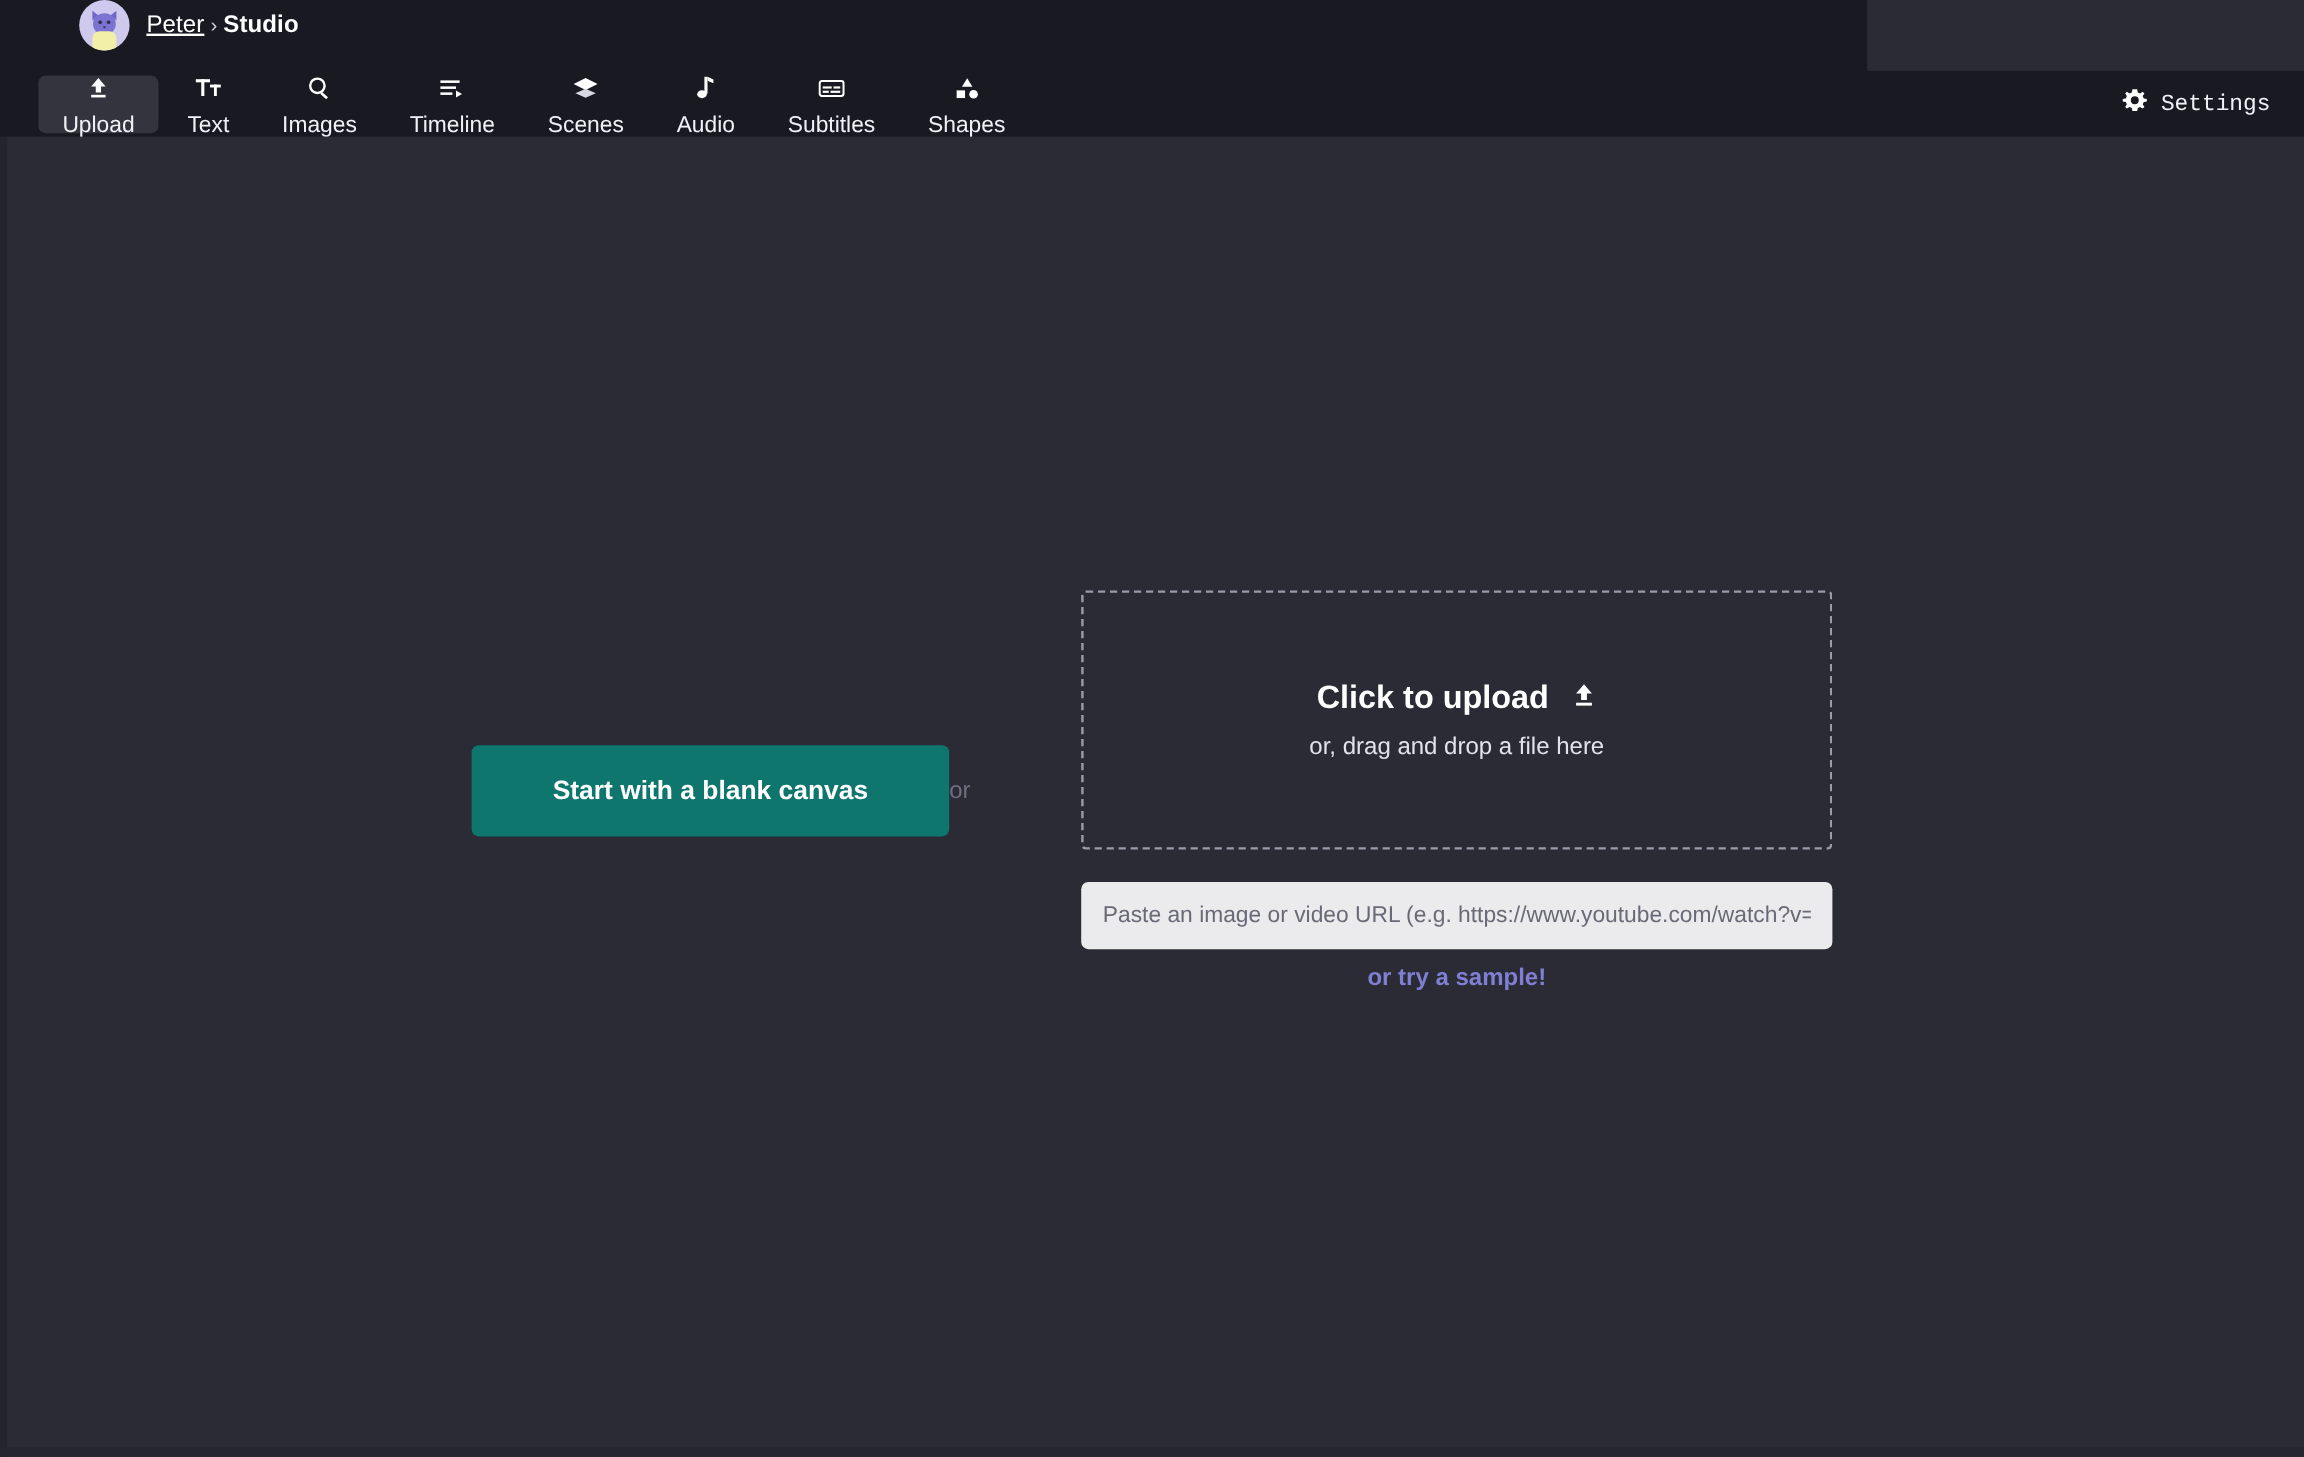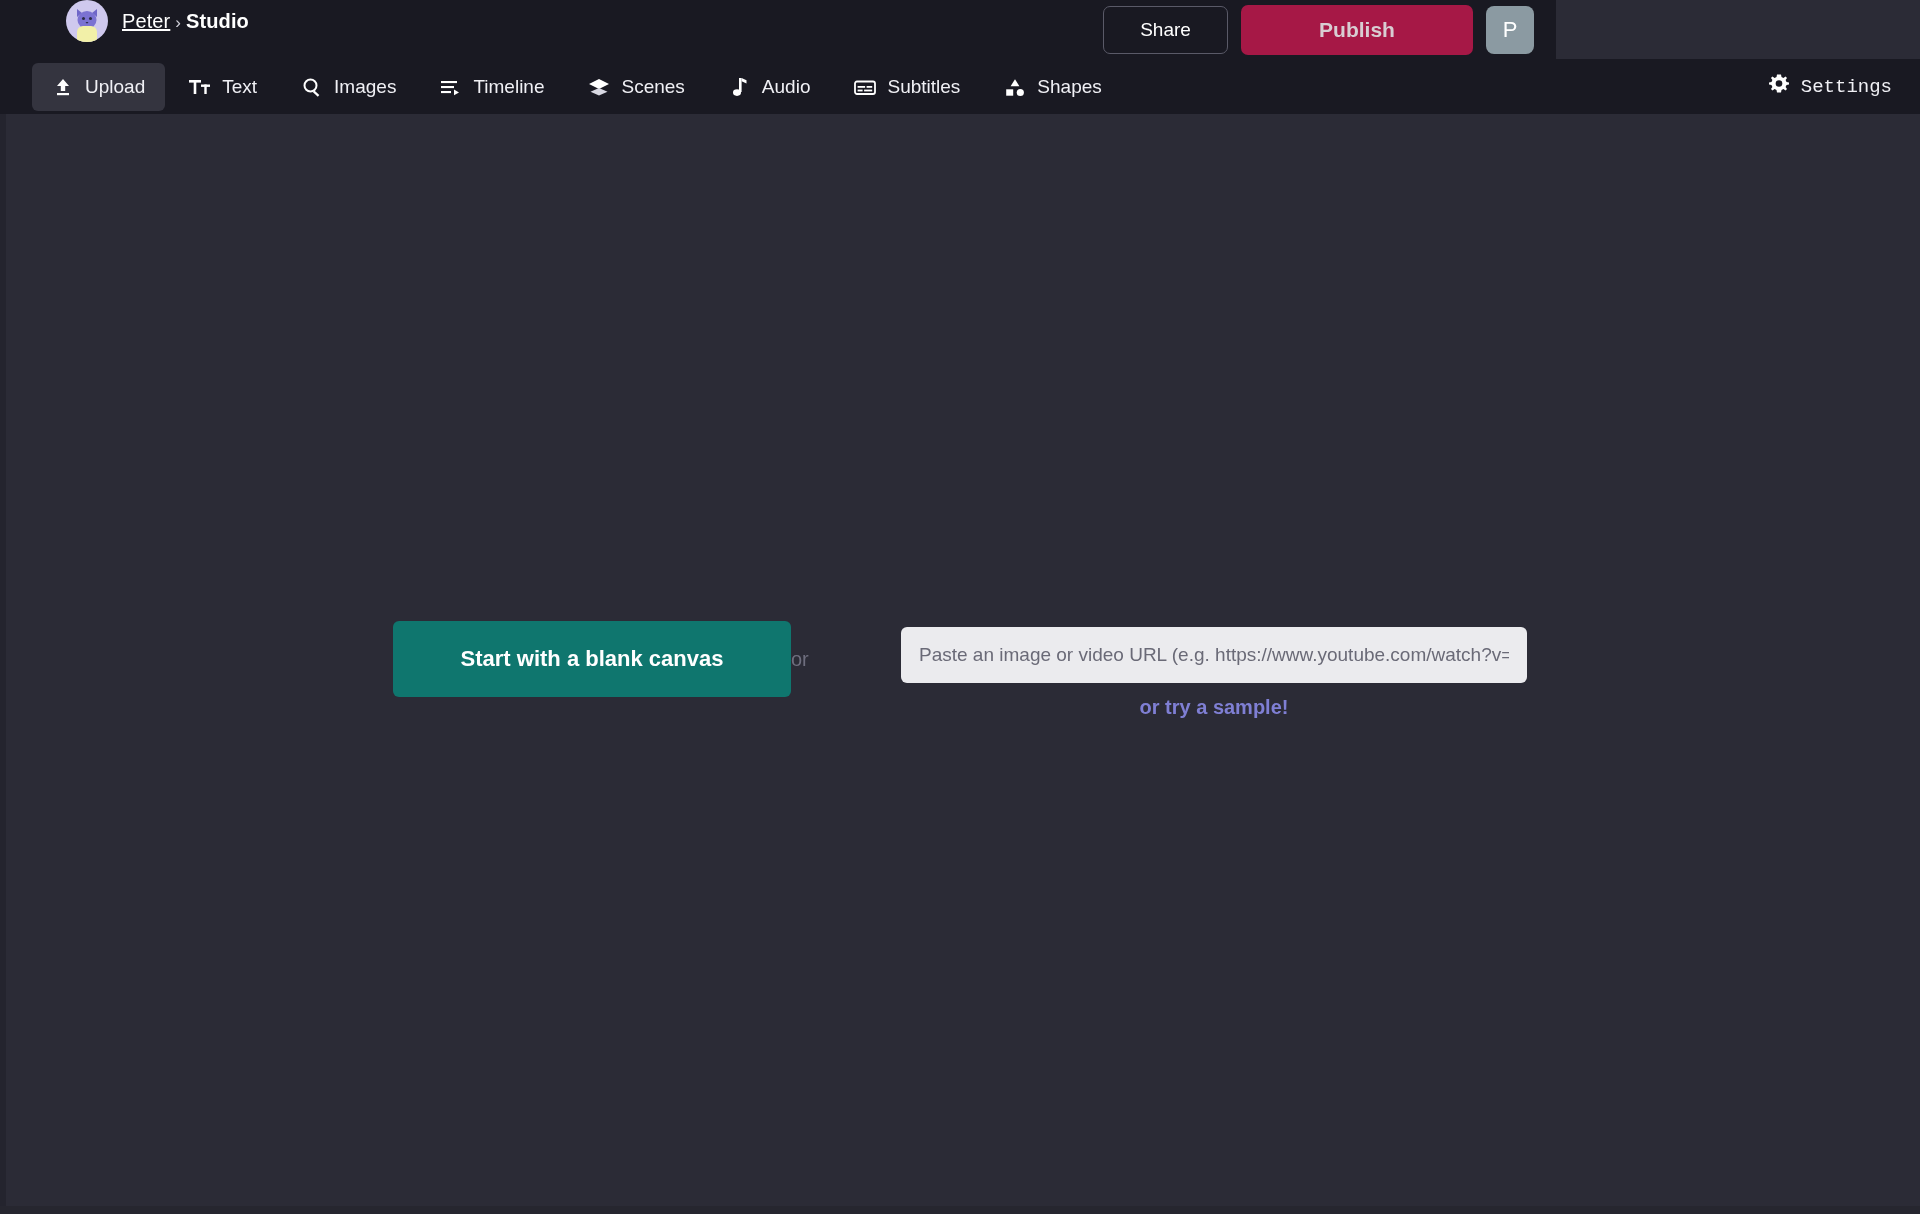--- a/index.html
+++ b/index.html
@@ -59,21 +59,21 @@
 
   
   .tabbar {
     position: absolute; top: 59px; left: 0; width: 1920px; height: 55px;
     background: #191922; display: flex; align-items: center;
   }
   .tabs { display: flex; align-items: center; height: 55px; padding-left: 32px; gap: 4px; }
   .tab {
     display: flex; align-items: center; gap: 11px;
     height: 48px; padding: 0 20px; border-radius: 6px;
-    color: #f0f0f5; font-size: 19px; cursor: pointer; white-space: nowrap;
+    color: #f0f0f5; font-size: 19px; cursor: pointer; white-space: nowrap; flex-direction: column;
   }
   .tab.active { background: #34343f; }
   .tab .ico { display: flex; align-items: center; justify-content: center; width: 22px; height: 22px; }
   .settings-item {
     position: absolute; right: 28px; top: 0; height: 55px;
     display: flex; align-items: center; gap: 11px;
     color: #f0f0f5; font-size: 19px; cursor: pointer; font-family: Liberation Mono, monospace;
   }
 
   
@@ -145,25 +145,20 @@
           <path d="M13.5 17 L16.5 17 L15 18.8 Z" fill="#2b2b45"></path>
         </svg>
         <div class="avatar-body"></div>
       </div>
       <div class="breadcrumb">
         <span class="crumb-link">Peter</span><span class="sep">›</span><span class="crumb-cur">Studio</span>
       </div>
     </div>
 
 
-    <div class="top-actions">
-      <button class="btn-share">Share</button>
-      <button class="btn-publish">Publish</button>
-      <div class="user-badge">P</div>
-    </div>
   </div>
 
   <div class="tabbar">
     <div class="tabs">
 
       <div class="tab active">
         <span class="ico">
           <svg width="20" height="20" viewBox="0 0 20 20">
             <path d="M10 2 L16 9 L12.2 9 L12.2 14 L7.8 14 L7.8 9 L4 9 Z" fill="#ffffff"></path>
             <rect x="4" y="16" width="12" height="2.2" fill="#ffffff"></rect>
@@ -270,20 +265,32 @@
     <div class="center-row">
 
       <div class="col-left">
         <button class="btn-blank">Start with a blank canvas</button>
       </div>
 
       <div class="or-sep">or</div>
 
       <div class="col-right">
 
+        <div class="dropzone">
+          <div class="dz-head">
+            <span>Click to upload</span>
+            <span class="ico">
+              <svg width="22" height="22" viewBox="0 0 20 20">
+                <path d="M10 2 L16 9 L12.2 9 L12.2 14 L7.8 14 L7.8 9 L4 9 Z" fill="#ffffff"></path>
+                <rect x="4" y="16" width="12" height="2.2" fill="#ffffff"></rect>
+              </svg>
+            </span>
+          </div>
+          <div class="dz-sub">or, drag and drop a file here</div>
+        </div>
 
         <input class="url-input" type="text" placeholder="Paste an image or video URL (e.g. https://www.youtube.com/watch?v=...)" style="">
 
         <a class="sample-link">or try a sample!</a>
       </div>
     </div>
 
     <div class="edge-bottom"></div>
   </div>
 

